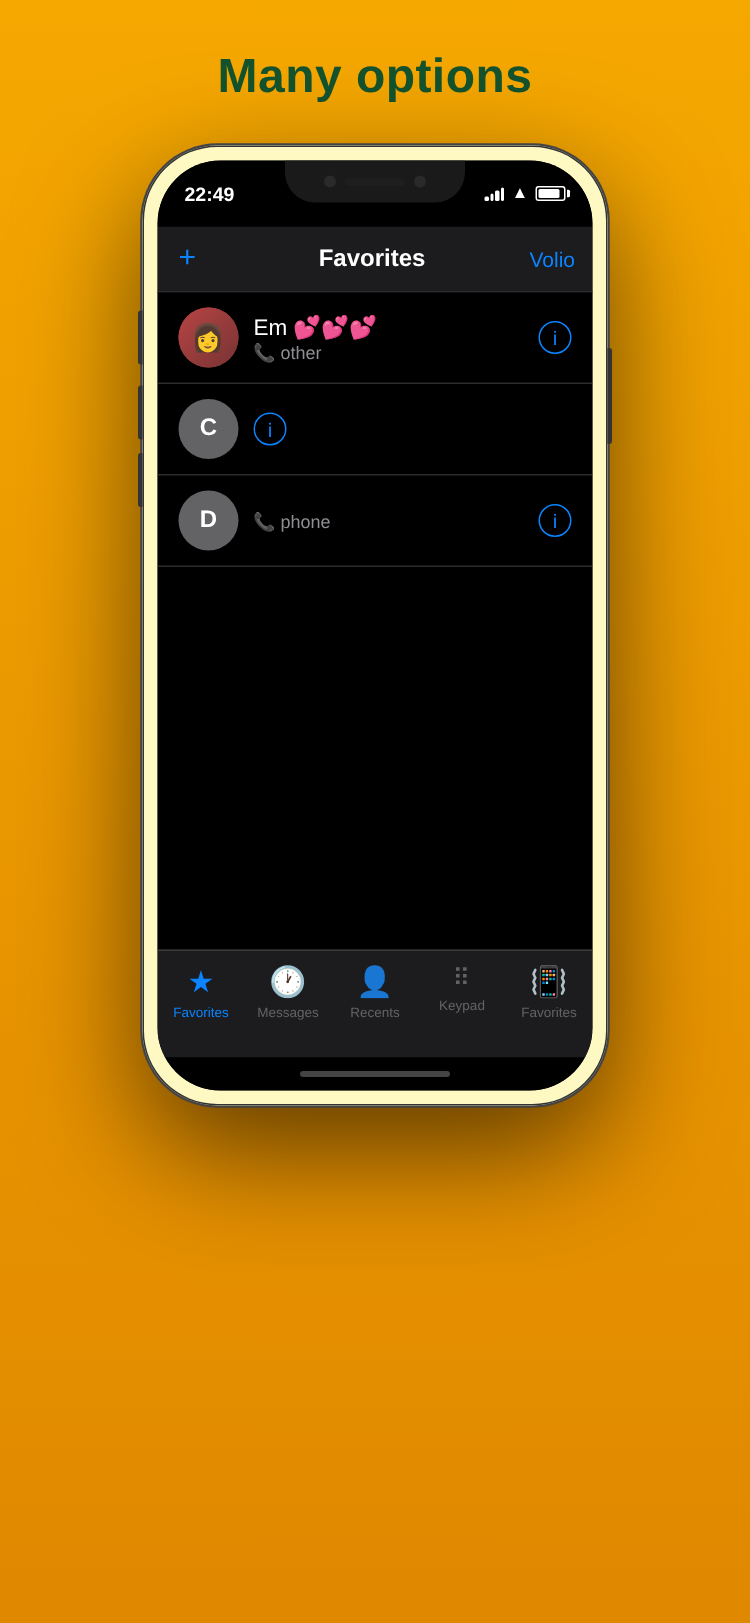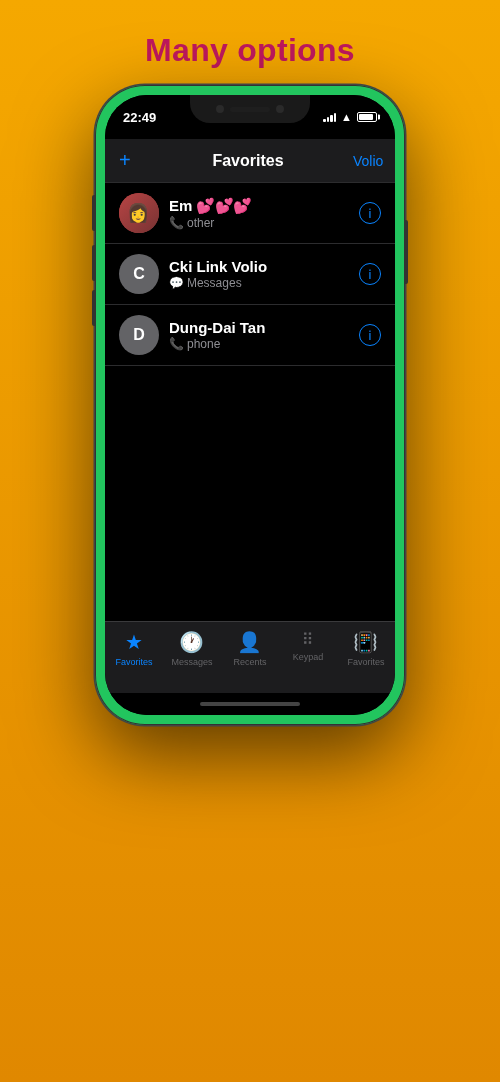--- a/index.html
+++ b/index.html
@@ -8,38 +8,38 @@
       height: 1082px;
       background: linear-gradient(to bottom, #f5a800, #e08800);
       display: flex;
       flex-direction: column;
       align-items: center;
       font-family: -apple-system, BlinkMacSystemFont, 'SF Pro Display', 'Helvetica Neue', sans-serif;
       overflow: hidden;
     }
 
     .page-title {
-      color: #be185d;
+      color: #14532d;
       font-size: 32px;
       font-weight: 600;
       margin-top: 32px;
-      margin-bottom: 16px;
+      margin-bottom: 28px;
       letter-spacing: 0.3px;
     }
 
     .phone-wrapper {
       position: relative;
       width: 310px;
       height: 640px;
     }
 
     .phone-outer {
       position: absolute;
       inset: 0;
-      background: #22c55e;
+      background: #fef9c3;
       border-radius: 50px;
       box-shadow:
         0 0 0 1.5px #444,
         0 30px 80px rgba(0,0,0,0.6),
         inset 0 0 0 1px #333;
     }
 
     
     .phone-outer::before {
       content: '';
@@ -261,21 +261,21 @@
       background: #636366;
     }
 
     .contact-info {
       flex: 1;
     }
 
     .contact-name {
       color: white;
       font-size: 15px;
-      font-weight: 700;
+      font-weight: 400;
       display: flex;
       align-items: center;
       gap: 3px;
     }
 
     .contact-sub {
       color: #8e8e93;
       font-size: 12px;
       margin-top: 1px;
       display: flex;
@@ -415,36 +415,28 @@
               <span>other</span>
             </div>
           </div>
           <div class="info-btn">ℹ</div>
         </div>
 
         <div class="contact-item">
           <div class="avatar c-avatar">
             <span>C</span>
           </div>
-          <div class="contact-info">
-            <div class="contact-name">Cki Link Volio</div>
-            <div class="contact-sub">
-              <span>💬</span>
-              <span>Messages</span>
-            </div>
-          </div>
           <div class="info-btn">ℹ</div>
         </div>
 
         <div class="contact-item">
           <div class="avatar d-avatar">
             <span>D</span>
           </div>
           <div class="contact-info">
-            <div class="contact-name">Dung-Dai Tan</div>
             <div class="contact-sub">
               <span>📞</span>
               <span>phone</span>
             </div>
           </div>
           <div class="info-btn">ℹ</div>
         </div>
 
       </div>
 

